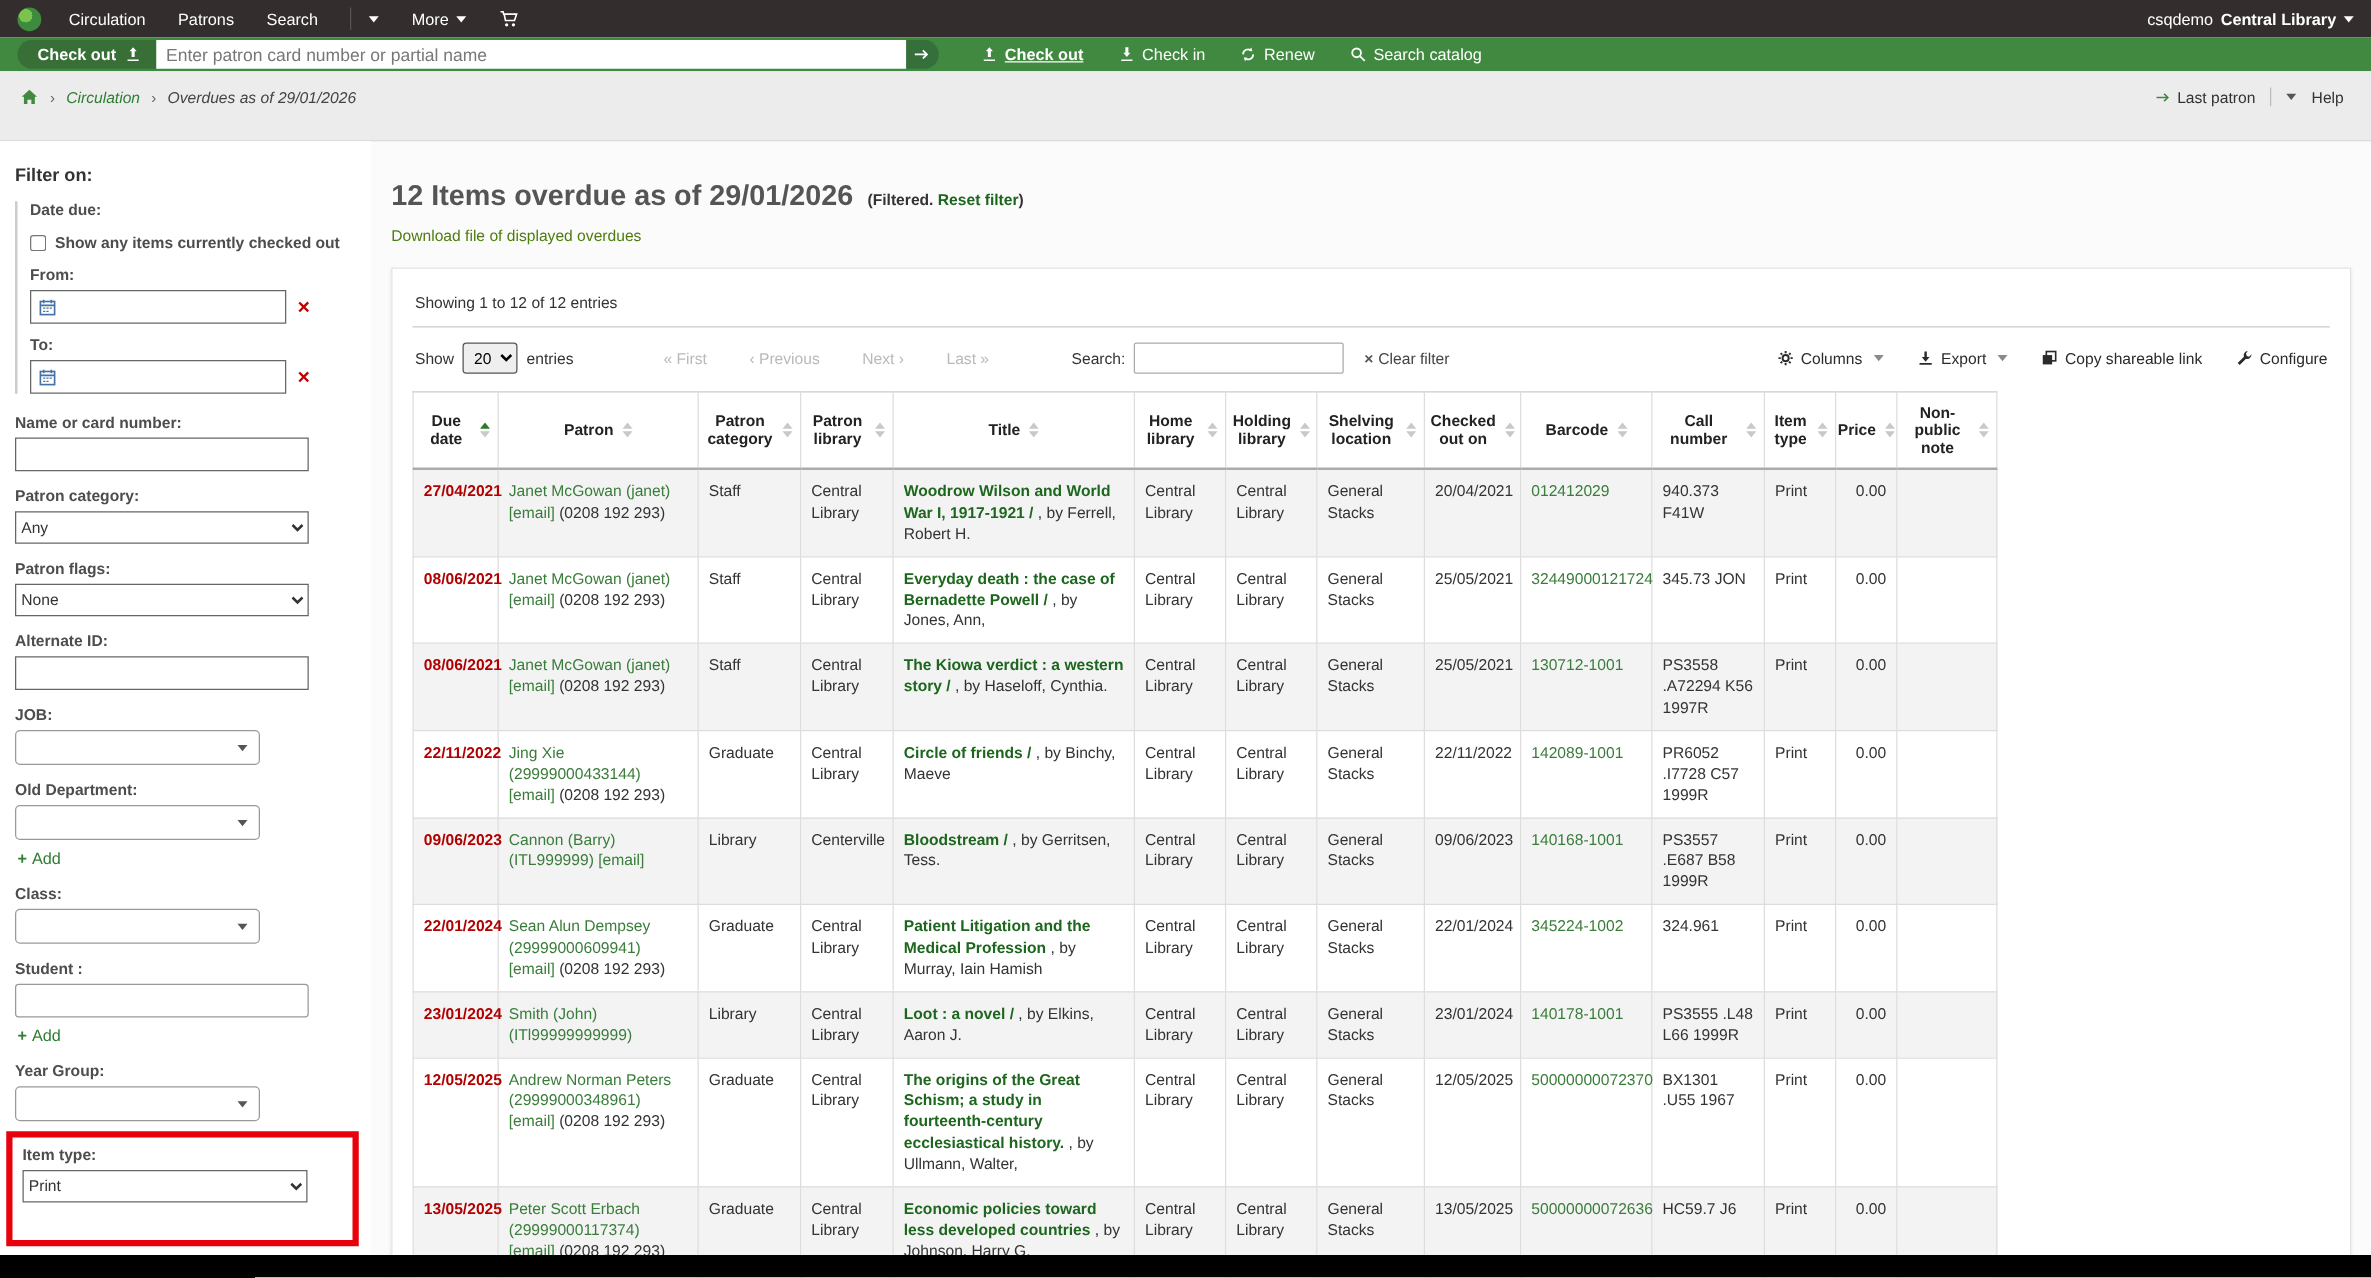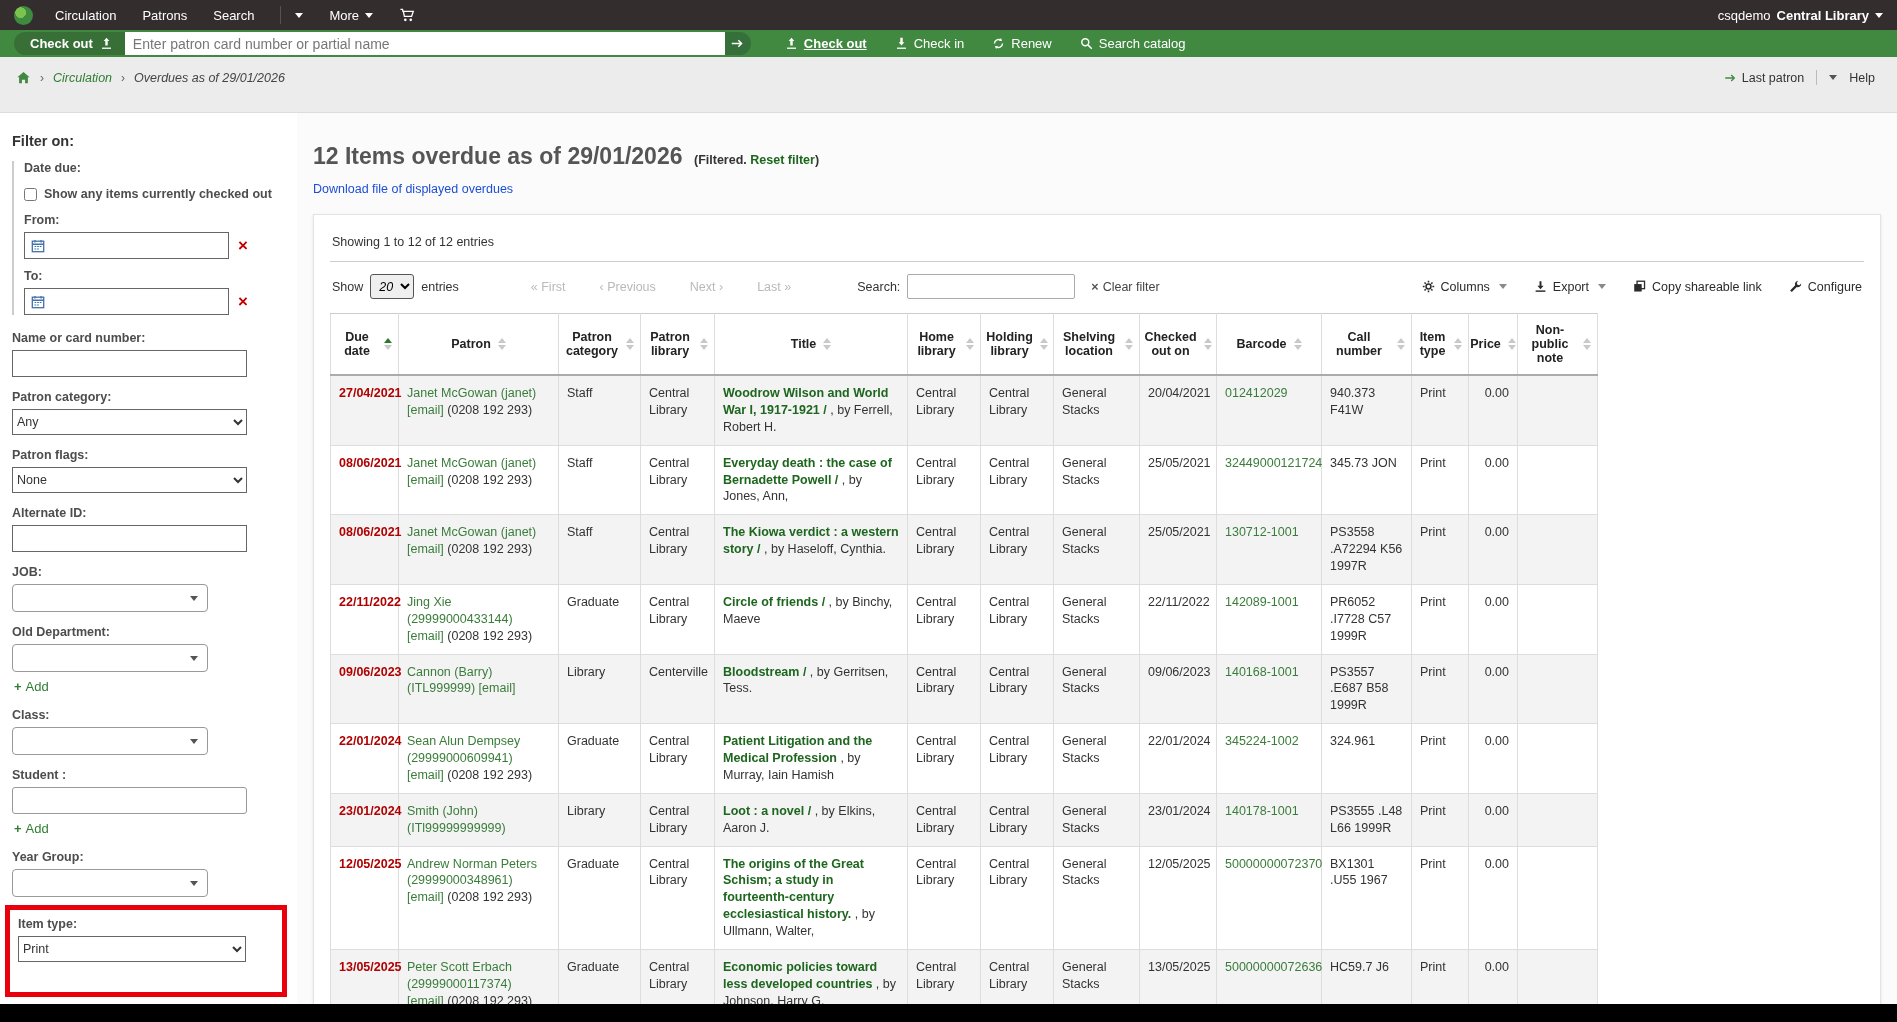--- a/index.html
+++ b/index.html
@@ -70,28 +70,28 @@
   .add-link .plus { font-weight:bold; }
   .itemtype-wrap { position:relative; z-index:60; border:5px solid #e8000d;
     margin:8px -12px 0 -7px; padding:7px 9px 30px 8px; }
   .itemtype-wrap .sel { width:228px; }
 
   
   h1.page-title { font-size:23px; font-weight:bold; color:#555; display:inline; }
   .title-row { margin-bottom:12px; }
   .filtered-note { font-size:12.5px; font-weight:bold; color:#333; margin-left:8px; }
   .reset-filter { color:#1d661d; font-weight:bold; text-decoration:none; }
-  .download-link { color:#1d4ed8; text-decoration:none; display:inline-block; margin-bottom:18px; }
+  .download-link { color:#4d7c0f; text-decoration:none; display:inline-block; margin-bottom:18px; }
   .card { background:#fff; border:1px solid #e3e3e3; box-shadow:0 1px 3px rgba(0,0,0,.09);
     padding:14px 16px 20px 16px; }
   .showing { color:#333; padding:6px 0 12px 2px; border-bottom:1px solid #ccc; }
   .controls { display:flex; align-items:center; padding:12px 2px 14px 2px; }
   .show-group { display:flex; align-items:center; gap:7px; }
   .page-size { height:25px; border:1px solid #555; border-radius:3px; font-size:12.5px;
-    font-family:"Liberation Sans",sans-serif; padding:0 4px;font-style:italic; }
+    font-family:"Liberation Sans",sans-serif; padding:0 4px; }
   .pager { display:flex; gap:34px; margin-left:72px; color:#b9b9b9; }
   .pager span { cursor:default; }
   .search-group { display:flex; align-items:center; gap:7px; margin-left:66px;justify-content:center; }
   .table-search { width:168px; height:25px; border:1px solid #aaa; border-radius:2px; padding:0 5px;
     font-family:"Liberation Sans",sans-serif; }
   .clear-filter { display:flex; align-items:center; gap:4px; margin-left:16px; color:#444; cursor:pointer; }
   .clear-filter .x { color:#555; font-weight:bold; }
   .right-actions { margin-left:auto; display:flex; align-items:center; gap:27px; }
   .action-btn { display:flex; align-items:center; gap:6px; color:#2b2b2b; cursor:pointer; font-size:12.5px; }
   .action-btn .caret { color:#8a8a8a; margin-left:3px; }

